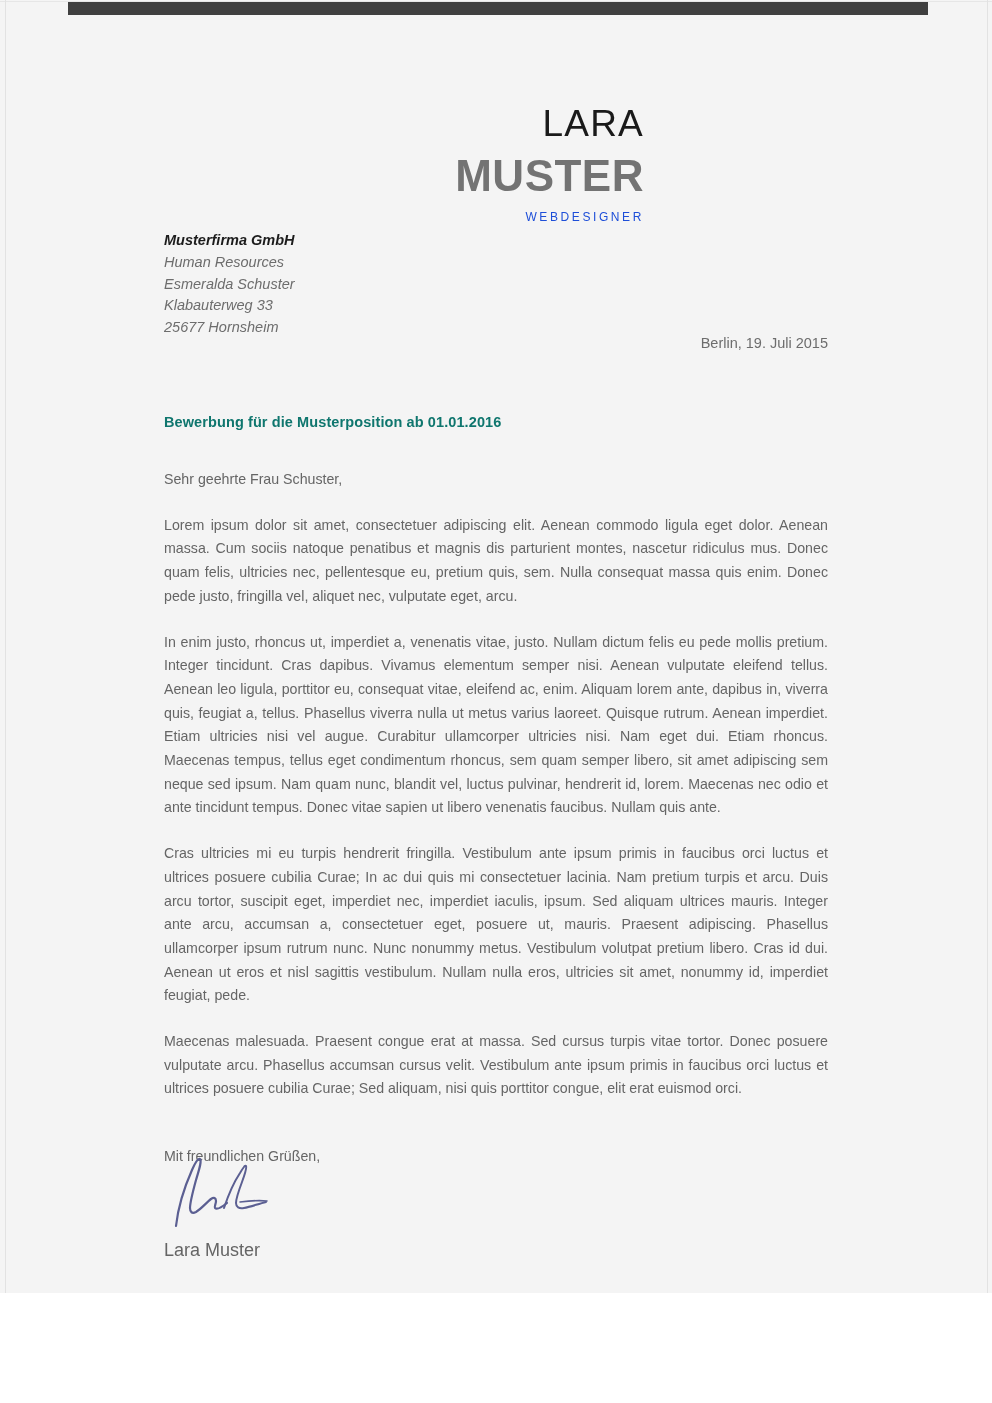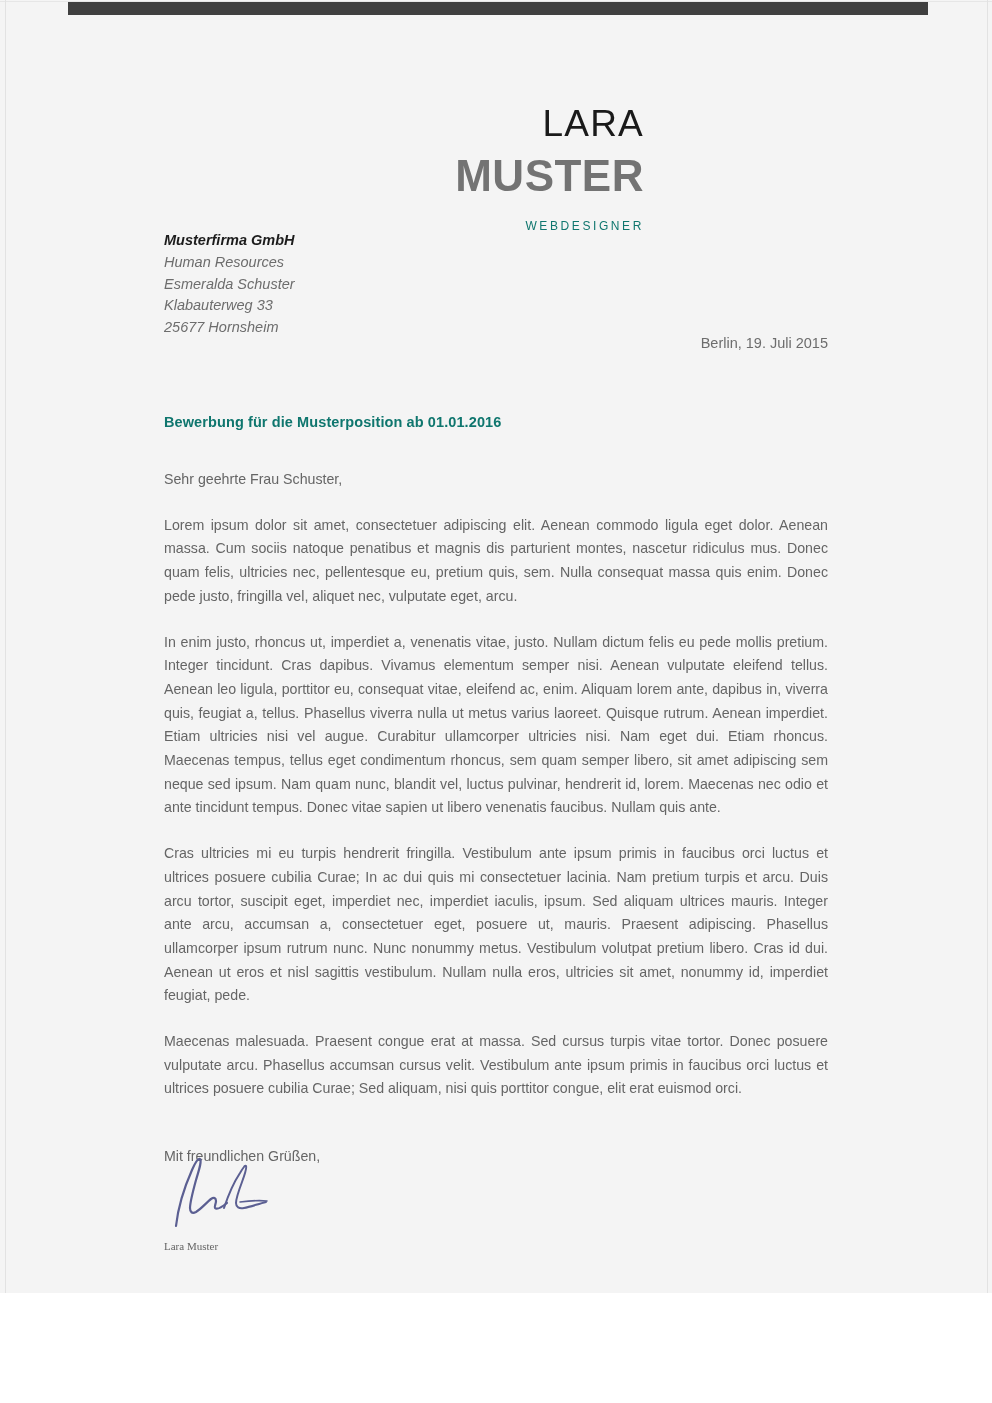--- a/index.html
+++ b/index.html
@@ -80,22 +80,22 @@
     font-weight: 700;
     letter-spacing: 0.5px;
     color: #737373;
     line-height: 1.25;
     margin-top: 6px;
   }
   .job-title {
     font-size: 12px;
     font-weight: 400;
     letter-spacing: 2.6px;
-    color: #0f766e;
-    margin-top: 16px;
+    color: #1d4ed8;
+    margin-top: 7px;
   }
 
   
   .recipient {
     position: absolute;
     left: 164px;
     top: 230px;
     font-size: 14.5px;
     line-height: 21.8px;
     color: #6d6d6d;
@@ -161,23 +161,22 @@
     position: absolute;
     left: 166px;
     top: 1152px;
     width: 120px;
     height: 80px;
   }
   .signee {
     position: absolute;
     left: 164px;
     top: 1240px;
-    font-size: 11px;
+    font-size: 18px;
     color: #656565;
-    font-family: Liberation Serif, serif;
   }
 
   
   .watermark {
     position: absolute;
     left: 36px;
     top: 1348px;
     font-size: 13px;
     color: #ececec;
     letter-spacing: 0.5px;

